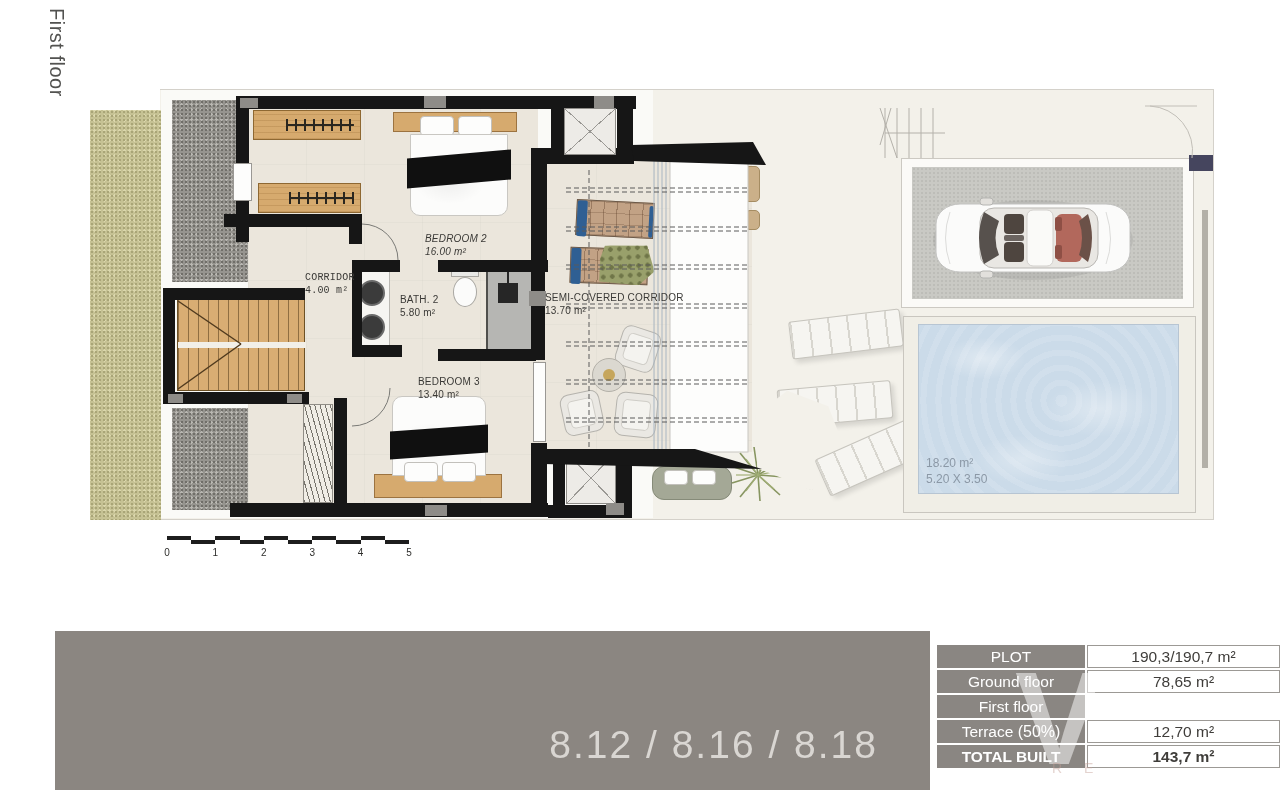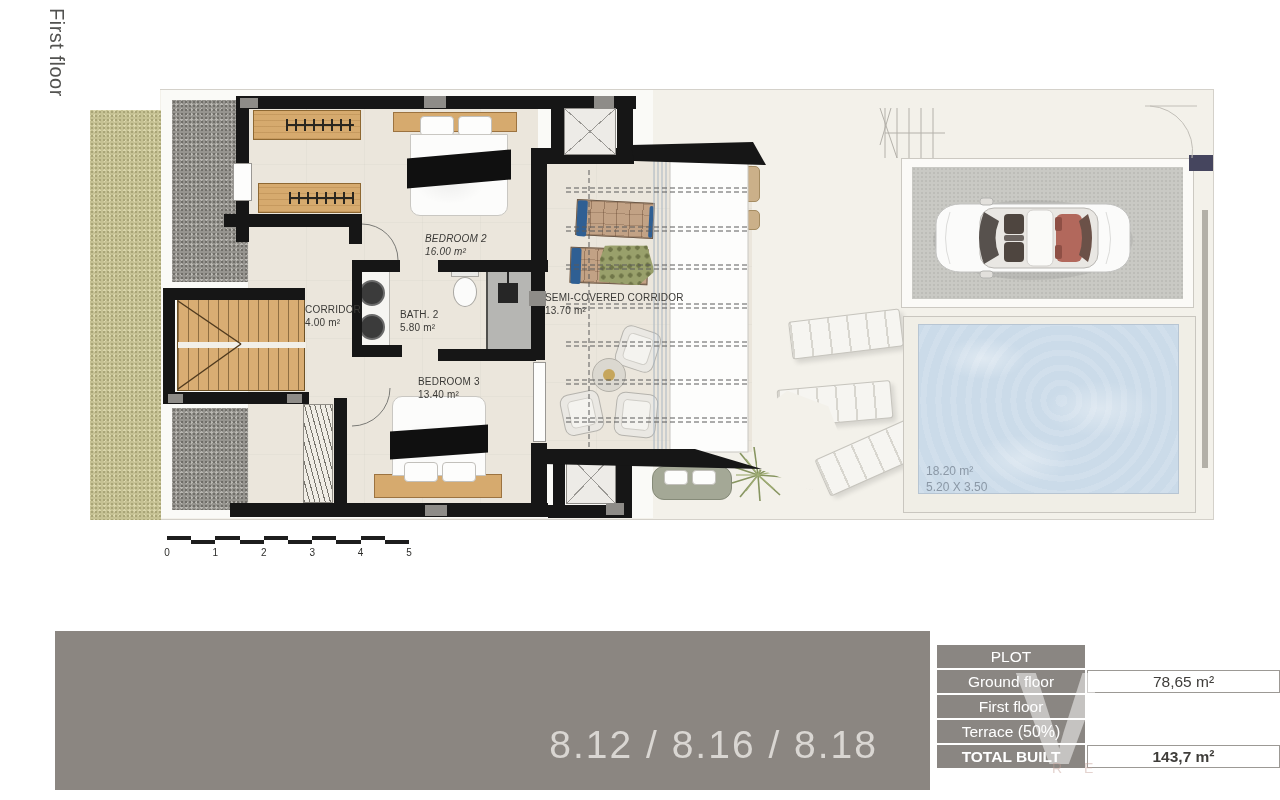--- a/index.html
+++ b/index.html
@@ -271,21 +271,21 @@
       <rect x="128" y="24" width="26" height="48" rx="6" fill="#b2685c"></rect>
       <rect x="127" y="27" width="7" height="14" rx="2" fill="#8e4f45"></rect>
       <rect x="127" y="55" width="7" height="14" rx="2" fill="#8e4f45"></rect>
       <path d="M160,24 q8,24 0,48 l-9,-7 q6,-17 0,-34 z" fill="#6b5148"></path>
     </svg>
   </div>
 
   <div class="abs pool-frame" style="left:903px;top:316px;width:293px;height:197px;">
     <div class="pool-water abs" style="left:14px;top:7px;right:16px;bottom:18px;"></div>
   </div>
-  <div class="abs pool-label" style="left:926px;top:455px;margin-top:8px;">
+  <div class="abs pool-label" style="left:926px;top:455px;">
     <div>18.20 m²</div>
     <div>5.20 X 3.50</div>
   </div>
 
   <div class="abs" style="left:1189px;top:155px;width:24px;height:16px;background:#45455e;"></div>
   <div class="abs" style="left:1202px;top:210px;width:6px;height:258px;background:#b3b0a8;"></div>
 
   <svg class="abs" style="left:85px;top:85px;pointer-events:none;" width="1130" height="440" viewBox="0 0 1130 440">
 
     <rect x="585" y="75" width="78" height="292" fill="#fdfdfc" stroke="#c8c6c1"></rect>
@@ -339,25 +339,25 @@
     <g stroke="#c2bfb8" fill="none">
       <line x1="1060" y1="21" x2="1112" y2="21"></line>
       <path d="M 1065 21 A 45 45 0 0 1 1107 73"></path>
     </g>
   </svg>
 
   <div class="abs room-label" style="left:425px;top:233px;font-style:italic;">
     <div>BEDROOM 2</div>
     <div>16.00 m²</div>
   </div>
-  <div class="abs room-label" style="left:305px;top:304px;">
+  <div class="abs room-label" style="left:305px;top:272px;font-family:Liberation Mono, monospace;">
     <div>CORRIDOR</div>
     <div>4.00 m²</div>
   </div>
-  <div class="abs room-label" style="left:400px;top:309px;">
+  <div class="abs room-label" style="left:400px;top:294px;">
     <div>BATH. 2</div>
     <div>5.80 m²</div>
   </div>
   <div class="abs room-label" style="left:418px;top:376px;">
     <div>BEDROOM 3</div>
     <div>13.40 m²</div>
   </div>
   <div class="abs room-label" style="left:545px;top:292px;">
     <div>SEMI-COVERED CORRIDOR</div>
     <div>13.70 m²</div>
@@ -382,30 +382,32 @@
     <span class="scale-num" style="left:242px;">5</span>
   </div>
 
   <div class="abs banner">
     <span class="banner-text">8.12 / 8.16 / 8.18</span>
   </div>
 
   <div class="abs tbl">
     <div class="trow">
       <div class="tcell-l">PLOT</div>
+      <div class="tcell-r">190,3/190,7 m²</div>
     </div>
     <div class="trow">
       <div class="tcell-l">Ground floor</div>
       <div class="tcell-r">78,65 m²</div>
     </div>
     <div class="trow">
       <div class="tcell-l">First floor</div>
     </div>
     <div class="trow">
       <div class="tcell-l"><span>Terrace</span> <span class="note">(50%)</span></div>
+      <div class="tcell-r">12,70 m²</div>
     </div>
     <div class="trow bold">
       <div class="tcell-l">TOTAL BUILT</div>
       <div class="tcell-r">143,7 m²</div>
     </div>
   </div>
 
   <div class="abs wm-letter" style="left:1015px;top:653px;">V</div>
   <div class="abs wm-sub" style="left:1052px;top:760px;">R E</div>
 

